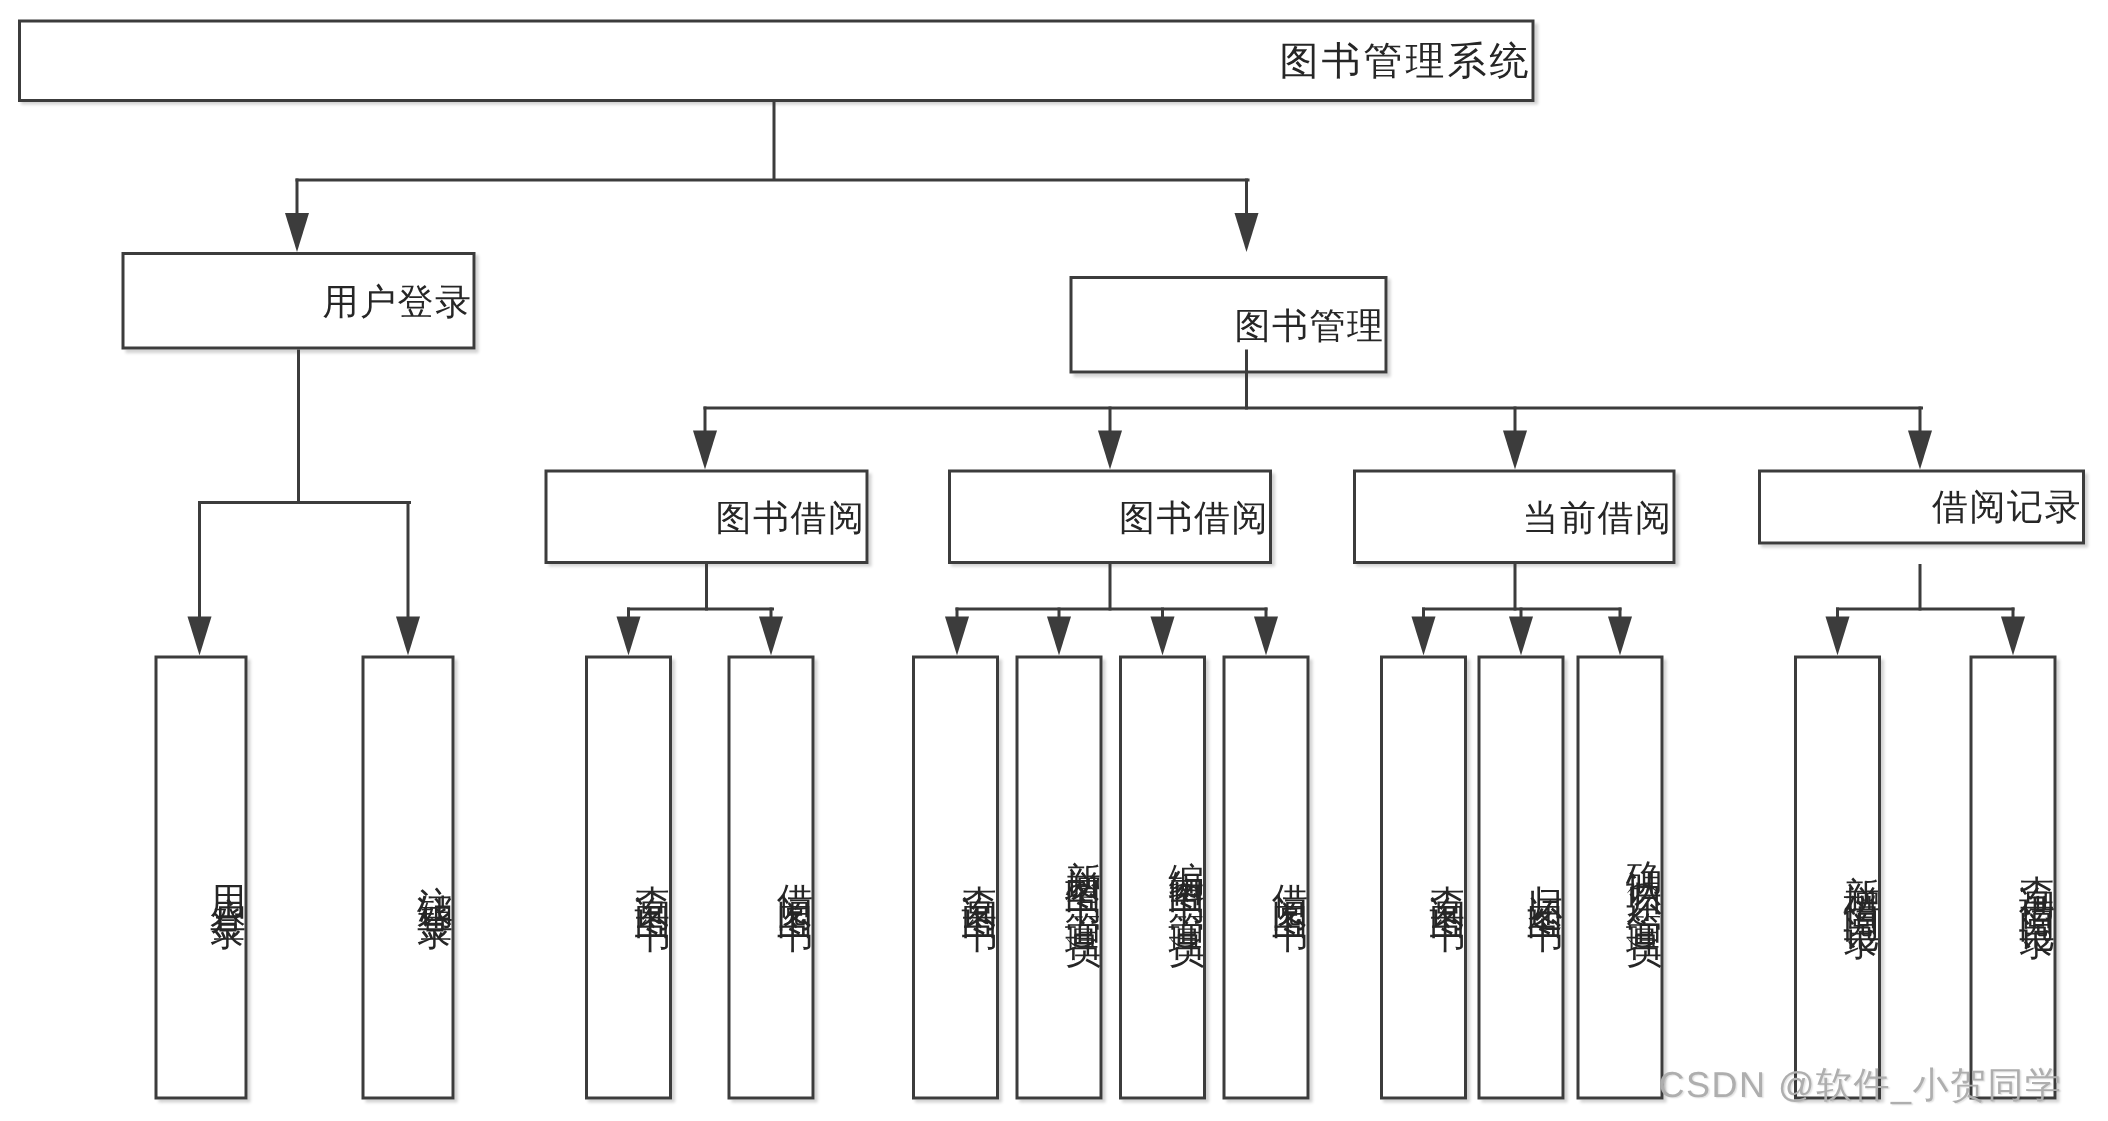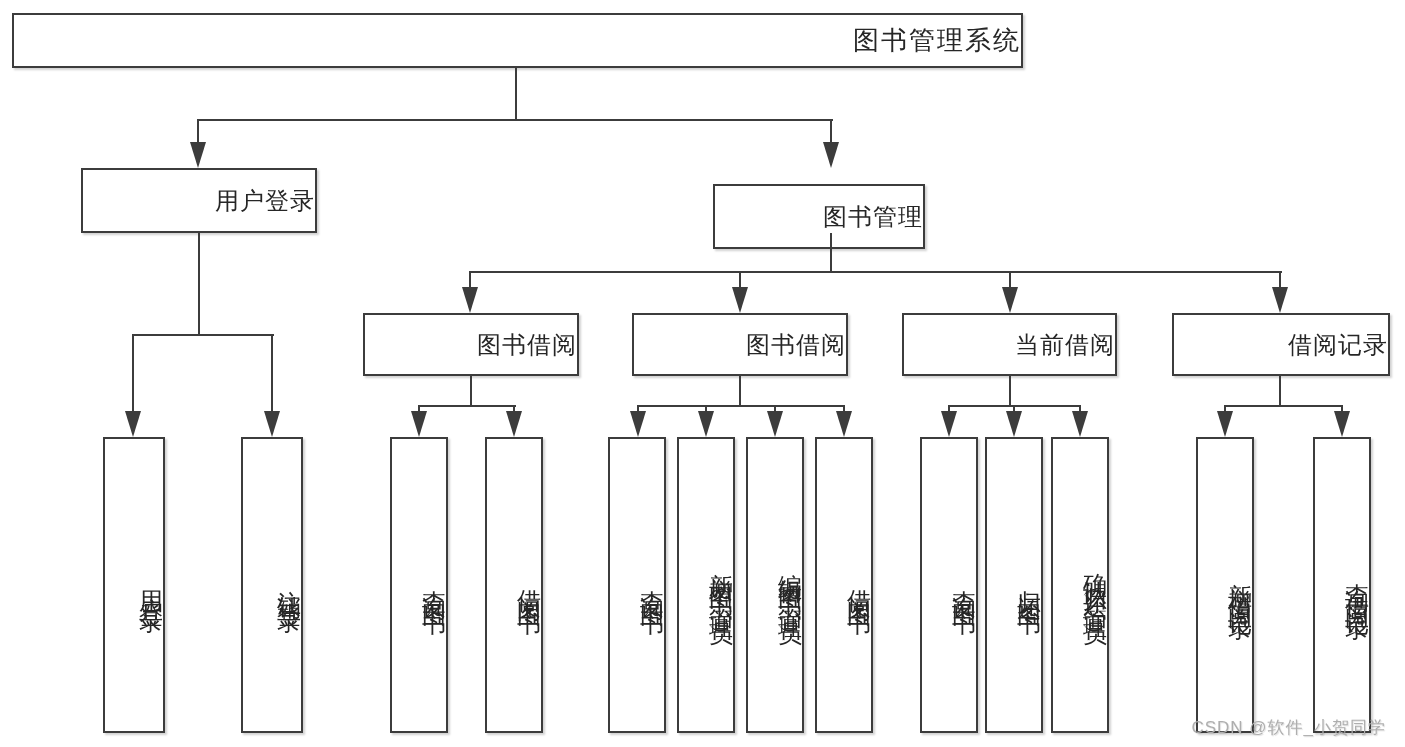--- a/index.html
+++ b/index.html
@@ -26,22 +26,22 @@
     writing-mode:vertical-rl;
     font-size:24px;letter-spacing:7px;line-height:1;
   }
   .line{position:absolute;background:var(--line);}
   .arrow{
     position:absolute;width:0;height:0;
     border-left:8px solid transparent;border-right:8px solid transparent;
     border-top:26px solid var(--line);
   }
   .watermark{
-    position:absolute;right:19px;bottom:8px;z-index:5;
-    font-size:17px;color:var(--watermark);letter-spacing:1px;
+    position:absolute;right:30px;bottom:8px;z-index:5;
+    font-size:24px;color:var(--watermark);letter-spacing:1px;
     text-shadow:1px 1px 1px rgba(0,0,0,0.12);
   }
 </style>
 </head>
 <body>
 
 <div class="canvas">
 
   <div class="node hnode rootnode" style="left:12px;top:13px;width:1011px;height:55px;">
     <span>图书管理系统</span>
@@ -81,21 +81,21 @@
 
   <div class="node hnode" style="left:363px;top:313px;width:216px;height:63px;">
     <span>图书借阅</span>
   </div>
   <div class="node hnode" style="left:902px;top:313px;width:215px;height:63px;">
     <span>当前借阅</span>
   </div>
   <div class="node hnode" style="left:632px;top:313px;width:216px;height:63px;">
     <span>图书借阅</span>
   </div>
-  <div class="node hnode" style="left:1172px;top:313px;width:218px;height:63px;">
+  <div class="node hnode" style="left:1172px;top:313px;width:218px;height:50px;">
     <span>借阅记录</span>
   </div>
 
   <div class="line" style="left:470px;top:376px;width:2px;height:31px;"></div>
   <div class="line" style="left:418px;top:405px;width:98px;height:2px;"></div>
   <div class="line" style="left:418px;top:405px;width:2px;height:9px;"></div>
   <div class="arrow" style="left:411px;top:411px;"></div>
   <div class="line" style="left:513px;top:405px;width:2px;height:9px;"></div>
   <div class="arrow" style="left:506px;top:411px;"></div>
 

